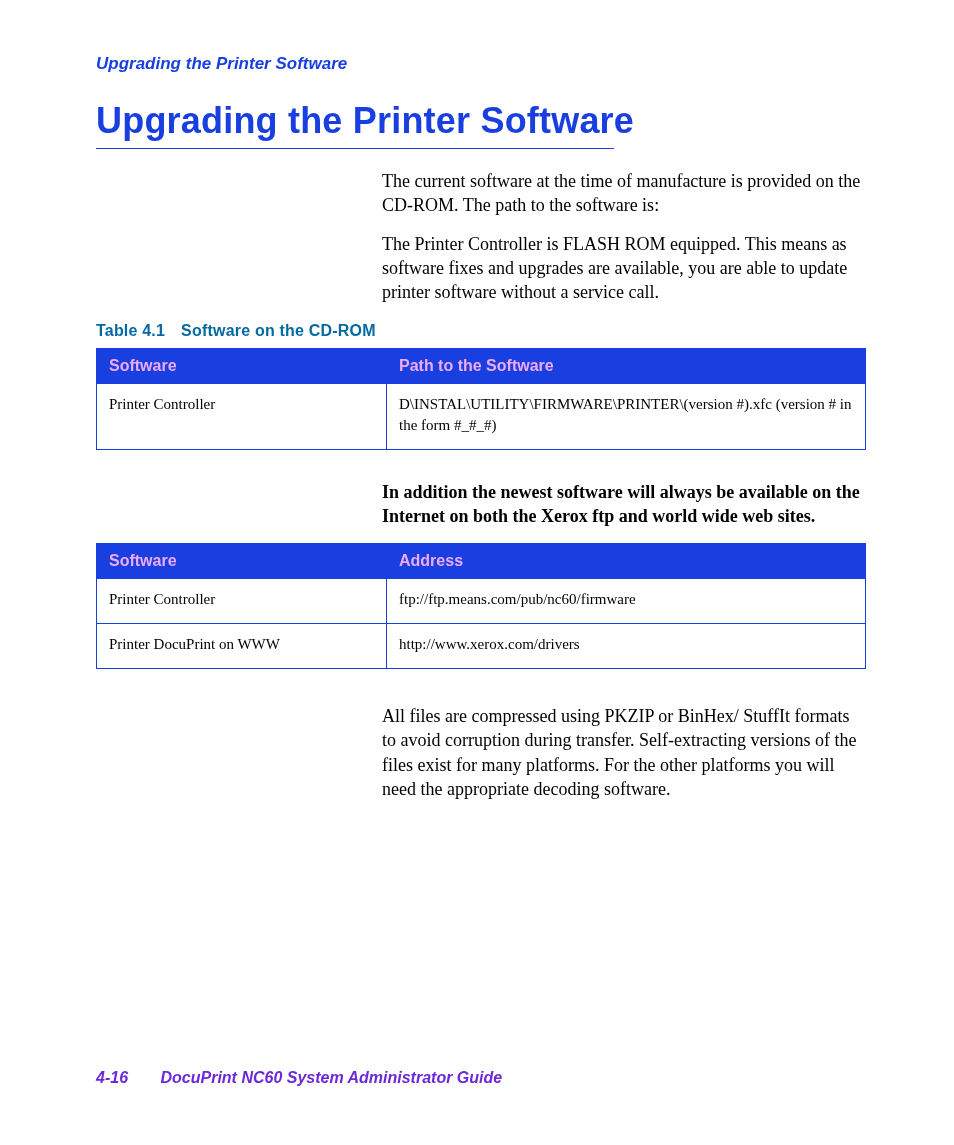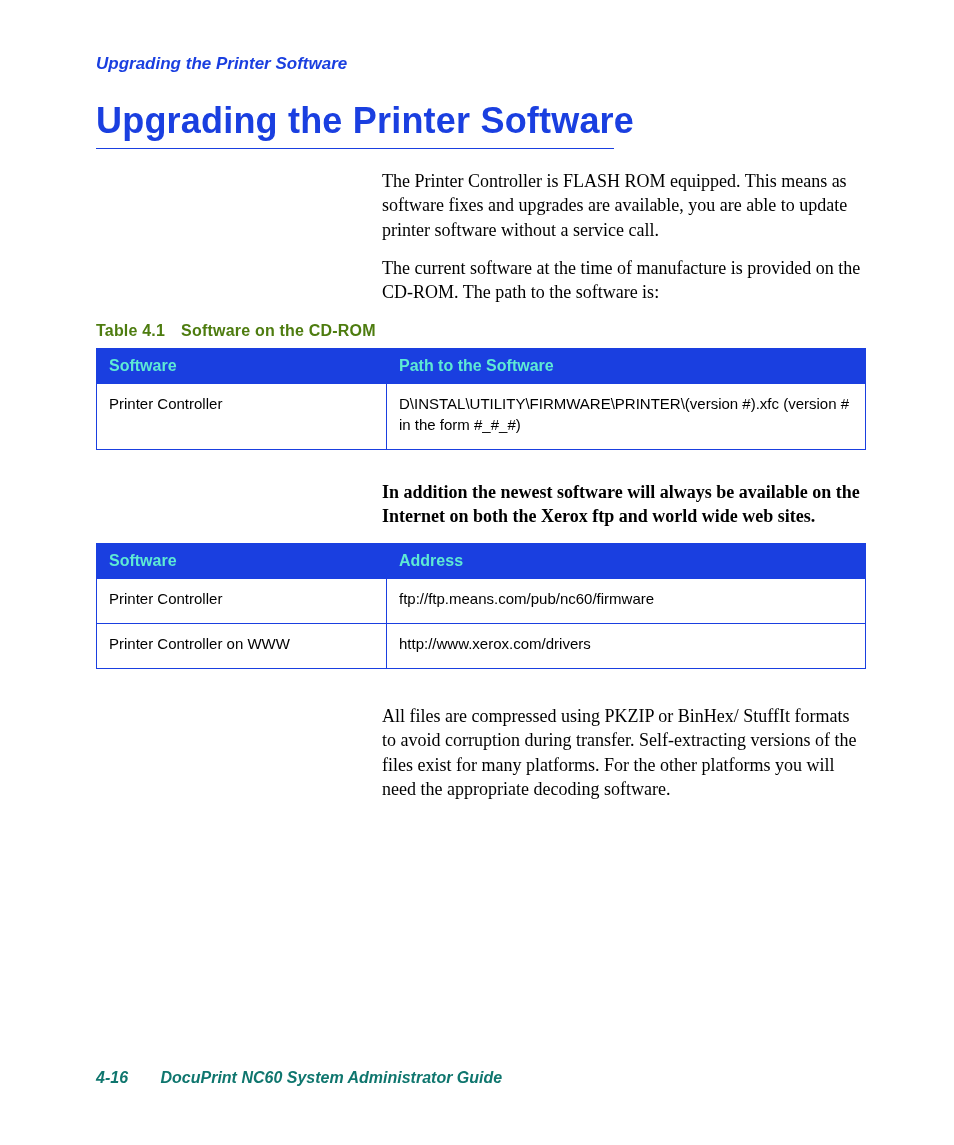--- a/index.html
+++ b/index.html
@@ -42,74 +42,74 @@
   .body-indent {
     margin-left: 286px;
   }
   .body-text {
     font-family: "Palatino Linotype", Palatino, Georgia, serif;
     font-size: 18px;
     line-height: 1.35;
     margin: 0 0 14px 0;
   }
   .table-caption {
-    color: #4d7c0f;
+    color: #0369a1;
     font-weight: 700;
     font-size: 16px;
     margin: 18px 0 8px 0;
     letter-spacing: 0.2px;
   }
   .table-caption .gap { display:inline-block; width:16px; }
   table.data {
     border-collapse: collapse;
     width: 770px;
     table-layout: fixed;
   }
   table.data th {
     background: #1a3fe0;
-    color: #5eead4;
+    color: #f0abfc;
     text-align: left;
     font-weight: 700;
     font-size: 16px;
     padding: 8px 12px;
     border: 1px solid #1a3fe0;
   }
   table.data td {
     border: 1px solid #1a3fe0;
     padding: 10px 12px 14px 12px;
-    font-family: Liberation Sans, sans-serif;
+    font-family: Liberation Serif, serif;
     font-size: 15px;
     line-height: 1.35;
     vertical-align: top;
   }
   .col-left { width: 290px; }
   .footer {
     position: absolute;
     left: 96px;
     bottom: 58px;
-    color: #0f766e;
+    color: #6d28d9;
     font-style: italic;
     font-weight: 600;
     font-size: 16px;
   }
   .footer .pageno { display:inline-block; margin-right: 28px; }
 </style>
 </head>
 <body>
 
 <div class="page">
 
   <div class="running-header">Upgrading the Printer Software</div>
 
   <h1 class="title">Upgrading the Printer Software</h1>
   <div class="title-rule"></div>
 
   <div class="body-indent">
+    <p class="body-text">The current software at the time of manufacture is provided on the CD-ROM. The path to the software is:</p>
     <p class="body-text">The Printer Controller is FLASH ROM equipped. This means as software fixes and upgrades are available, you are able to update printer software without a service call.</p>
-    <p class="body-text">The current software at the time of manufacture is provided on the CD-ROM. The path to the software is:</p>
   </div>
 
   <div class="table-caption">
     <span>Table 4.1</span><span class="gap"></span><span>Software on the CD-ROM</span>
   </div>
 
   <table class="data">
     <colgroup>
         <col class="col-left">
         <col>
@@ -144,21 +144,21 @@
         <th>Software</th>
         <th>Address</th>
       </tr>
     </thead>
     <tbody>
       <tr>
         <td>Printer Controller</td>
         <td>ftp://ftp.means.com/pub/nc60/firmware</td>
       </tr>
       <tr>
-        <td>Printer Controller on WWW</td>
+        <td>Printer DocuPrint on WWW</td>
         <td>http://www.xerox.com/drivers</td>
       </tr>
     </tbody>
   </table>
 
   <div class="body-indent" style="margin-top:35px;">
     <p class="body-text">All files are compressed using PKZIP or BinHex/ StuffIt formats to avoid corruption during transfer. Self-extracting versions of the files exist for many platforms. For the other platforms you will need the appropriate decoding software.</p>
   </div>
 
   <div class="footer">

